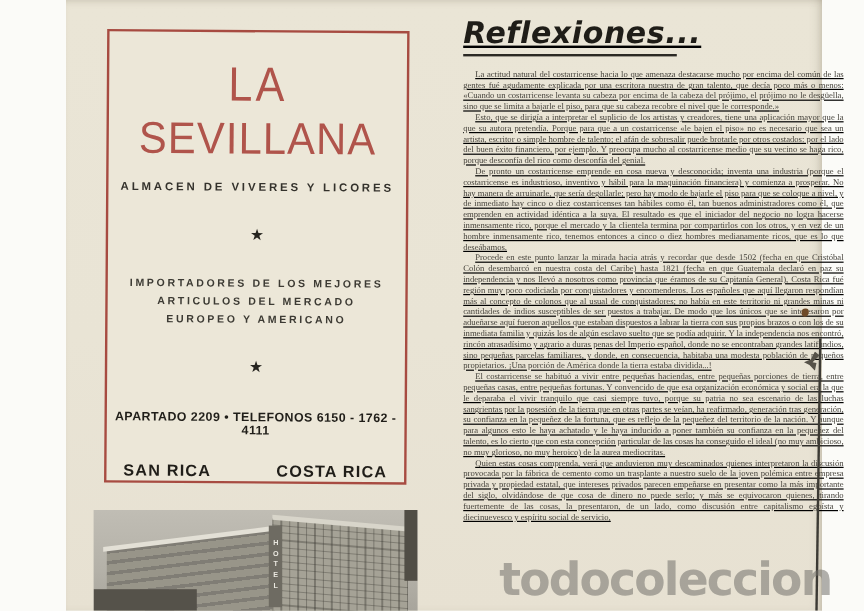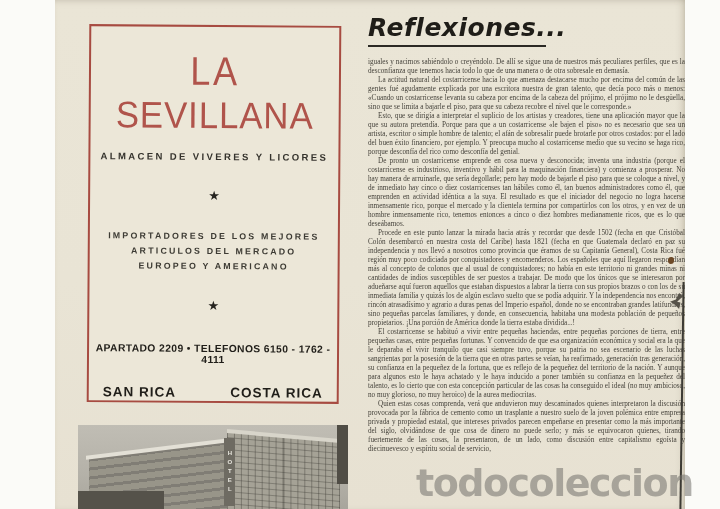--- a/index.html
+++ b/index.html
@@ -69,21 +69,21 @@
   .ph-roof-r{position:absolute;left:55%;top:11%;width:42%;height:4px;background:#d8d5ca;transform:skewY(5deg);}
   .hotel-sign{
     position:absolute;left:54%;top:16%;height:80%;width:11px;
     background:#6e6b62;color:#e9e7df;
     writing-mode:vertical-rl;text-orientation:upright;
     font-size:6px;font-weight:bold;letter-spacing:3px;text-align:center;line-height:11px;
   }
   .ph-fg{position:absolute;left:0;bottom:0;width:32%;height:22%;background:#55524a;}
   .ph-right-dark{position:absolute;right:0;top:0;width:4%;height:70%;background:#504d45;}
   
-  .article{position:absolute;left:313px;top:14px;width:317px;}
+  .article{position:absolute;left:331px;top:14px;width:317px;text-decoration:underline;}
   .article h1{
     margin:0;font-family:"DejaVu Sans",sans-serif;font-style:italic;font-weight:bold;
     font-size:25px;line-height:28px;color:#1f1d18;letter-spacing:.5px;
   }
   .title-rule{width:178px;height:2px;background:#2b2924;margin-top:3px;}
   .article-body{margin-top:11px;}
   .article-body p{
     margin:0;text-align:justify;text-indent:10px;
     font-family:"Liberation Serif",serif;
     font-size:7.2px;line-height:9px;color:#45423b;
@@ -127,21 +127,20 @@
     <div class="ph-roof-r"></div>
     <div class="hotel-sign">HOTEL</div>
     <div class="ph-fg"></div>
     <div class="ph-right-dark"></div>
   </div>
 
   <div class="article">
     <h1>Reflexiones...</h1>
     <div class="title-rule"></div>
     <div class="article-body">
-      <p class="no-indent">iguales y nacimos sabiéndolo o creyéndolo. De allí se sigue una de nuestros más peculiares perfiles, que es la desconfianza que tenemos hacia todo lo que de una manera o de otra sobresale en demasía.</p>
       <p>La actitud natural del costarricense hacia lo que amenaza destacarse mucho por encima del común de las gentes fué agudamente explicada por una escritora nuestra de gran talento, que decía poco más o menos: «Cuando un costarricense levanta su cabeza por encima de la cabeza del prójimo, el prójimo no le desgüella, sino que se limita a bajarle el piso, para que su cabeza recobre el nivel que le corresponde.»</p>
       <p>Esto, que se dirigía a interpretar el suplicio de los artistas y creadores, tiene una aplicación mayor que la que su autora pretendía. Porque para que a un costarricense «le bajen el piso» no es necesario que sea un artista, escritor o simple hombre de talento; el afán de sobresalir puede brotarle por otros costados: por el lado del buen éxito financiero, por ejemplo. Y preocupa mucho al costarricense medio que su vecino se haga rico, porque desconfía del rico como desconfía del genial.</p>
       <p>De pronto un costarricense emprende en cosa nueva y desconocida; inventa una industria (porque el costarricense es industrioso, inventivo y hábil para la maquinación financiera) y comienza a prosperar. No hay manera de arruinarle, que sería degollarle; pero hay modo de bajarle el piso para que se coloque a nivel, y de inmediato hay cinco o diez costarricenses tan hábiles como él, tan buenos administradores como él, que emprenden en actividad idéntica a la suya. El resultado es que el iniciador del negocio no logra hacerse inmensamente rico, porque el mercado y la clientela termina por compartirlos con los otros, y en vez de un hombre inmensamente rico, tenemos entonces a cinco o diez hombres medianamente ricos, que es lo que deseábamos.</p>
       <p>Procede en este punto lanzar la mirada hacia atrás y recordar que desde 1502 (fecha en que Cristóbal Colón desembarcó en nuestra costa del Caribe) hasta 1821 (fecha en que Guatemala declaró en paz su independencia y nos llevó a nosotros como provincia que éramos de su Capitanía General), Costa Rica fué región muy poco codiciada por conquistadores y encomenderos. Los españoles que aquí llegaron respondían más al concepto de colonos que al usual de conquistadores; no había en este territorio ni grandes minas ni cantidades de indios susceptibles de ser puestos a trabajar. De modo que los únicos que se interesaron por adueñarse aquí fueron aquellos que estaban dispuestos a labrar la tierra con sus propios brazos o con los de su inmediata familia y quizás los de algún esclavo suelto que se podía adquirir. Y la independencia nos encontró, rincón atrasadísimo y agrario a duras penas del Imperio español, donde no se encontraban grandes latifundios, sino pequeñas parcelas familiares, y donde, en consecuencia, habitaba una modesta población de pequeños propietarios. ¡Una porción de América donde la tierra estaba dividida...!</p>
       <p>El costarricense se habituó a vivir entre pequeñas haciendas, entre pequeñas porciones de tierra, entre pequeñas casas, entre pequeñas fortunas. Y convencido de que esa organización económica y social era la que le deparaba el vivir tranquilo que casi siempre tuvo, porque su patria no sea escenario de las luchas sangrientas por la posesión de la tierra que en otras partes se veían, ha reafirmado, generación tras generación, su confianza en la pequeñez de la fortuna, que es reflejo de la pequeñez del territorio de la nación. Y aunque para algunos esto le haya achatado y le haya inducido a poner también su confianza en la pequeñez del talento, es lo cierto que con esta concepción particular de las cosas ha conseguido el ideal (no muy ambicioso, no muy glorioso, no muy heroico) de la aurea mediocritas.</p>
       <p>Quien estas cosas comprenda, verá que anduvieron muy descaminados quienes interpretaron la discusión provocada por la fábrica de cemento como un trasplante a nuestro suelo de la joven polémica entre empresa privada y propiedad estatal, que intereses privados parecen empeñarse en presentar como la más importante del siglo, olvidándose de que cosa de dinero no puede serlo; y más se equivocaron quienes, tirando fuertemente de las cosas, la presentaron, de un lado, como discusión entre capitalismo egoísta y diecinuevesco y espíritu social de servicio,</p>
     </div>
   </div>
 
   <div class="page-edge-line"></div>

